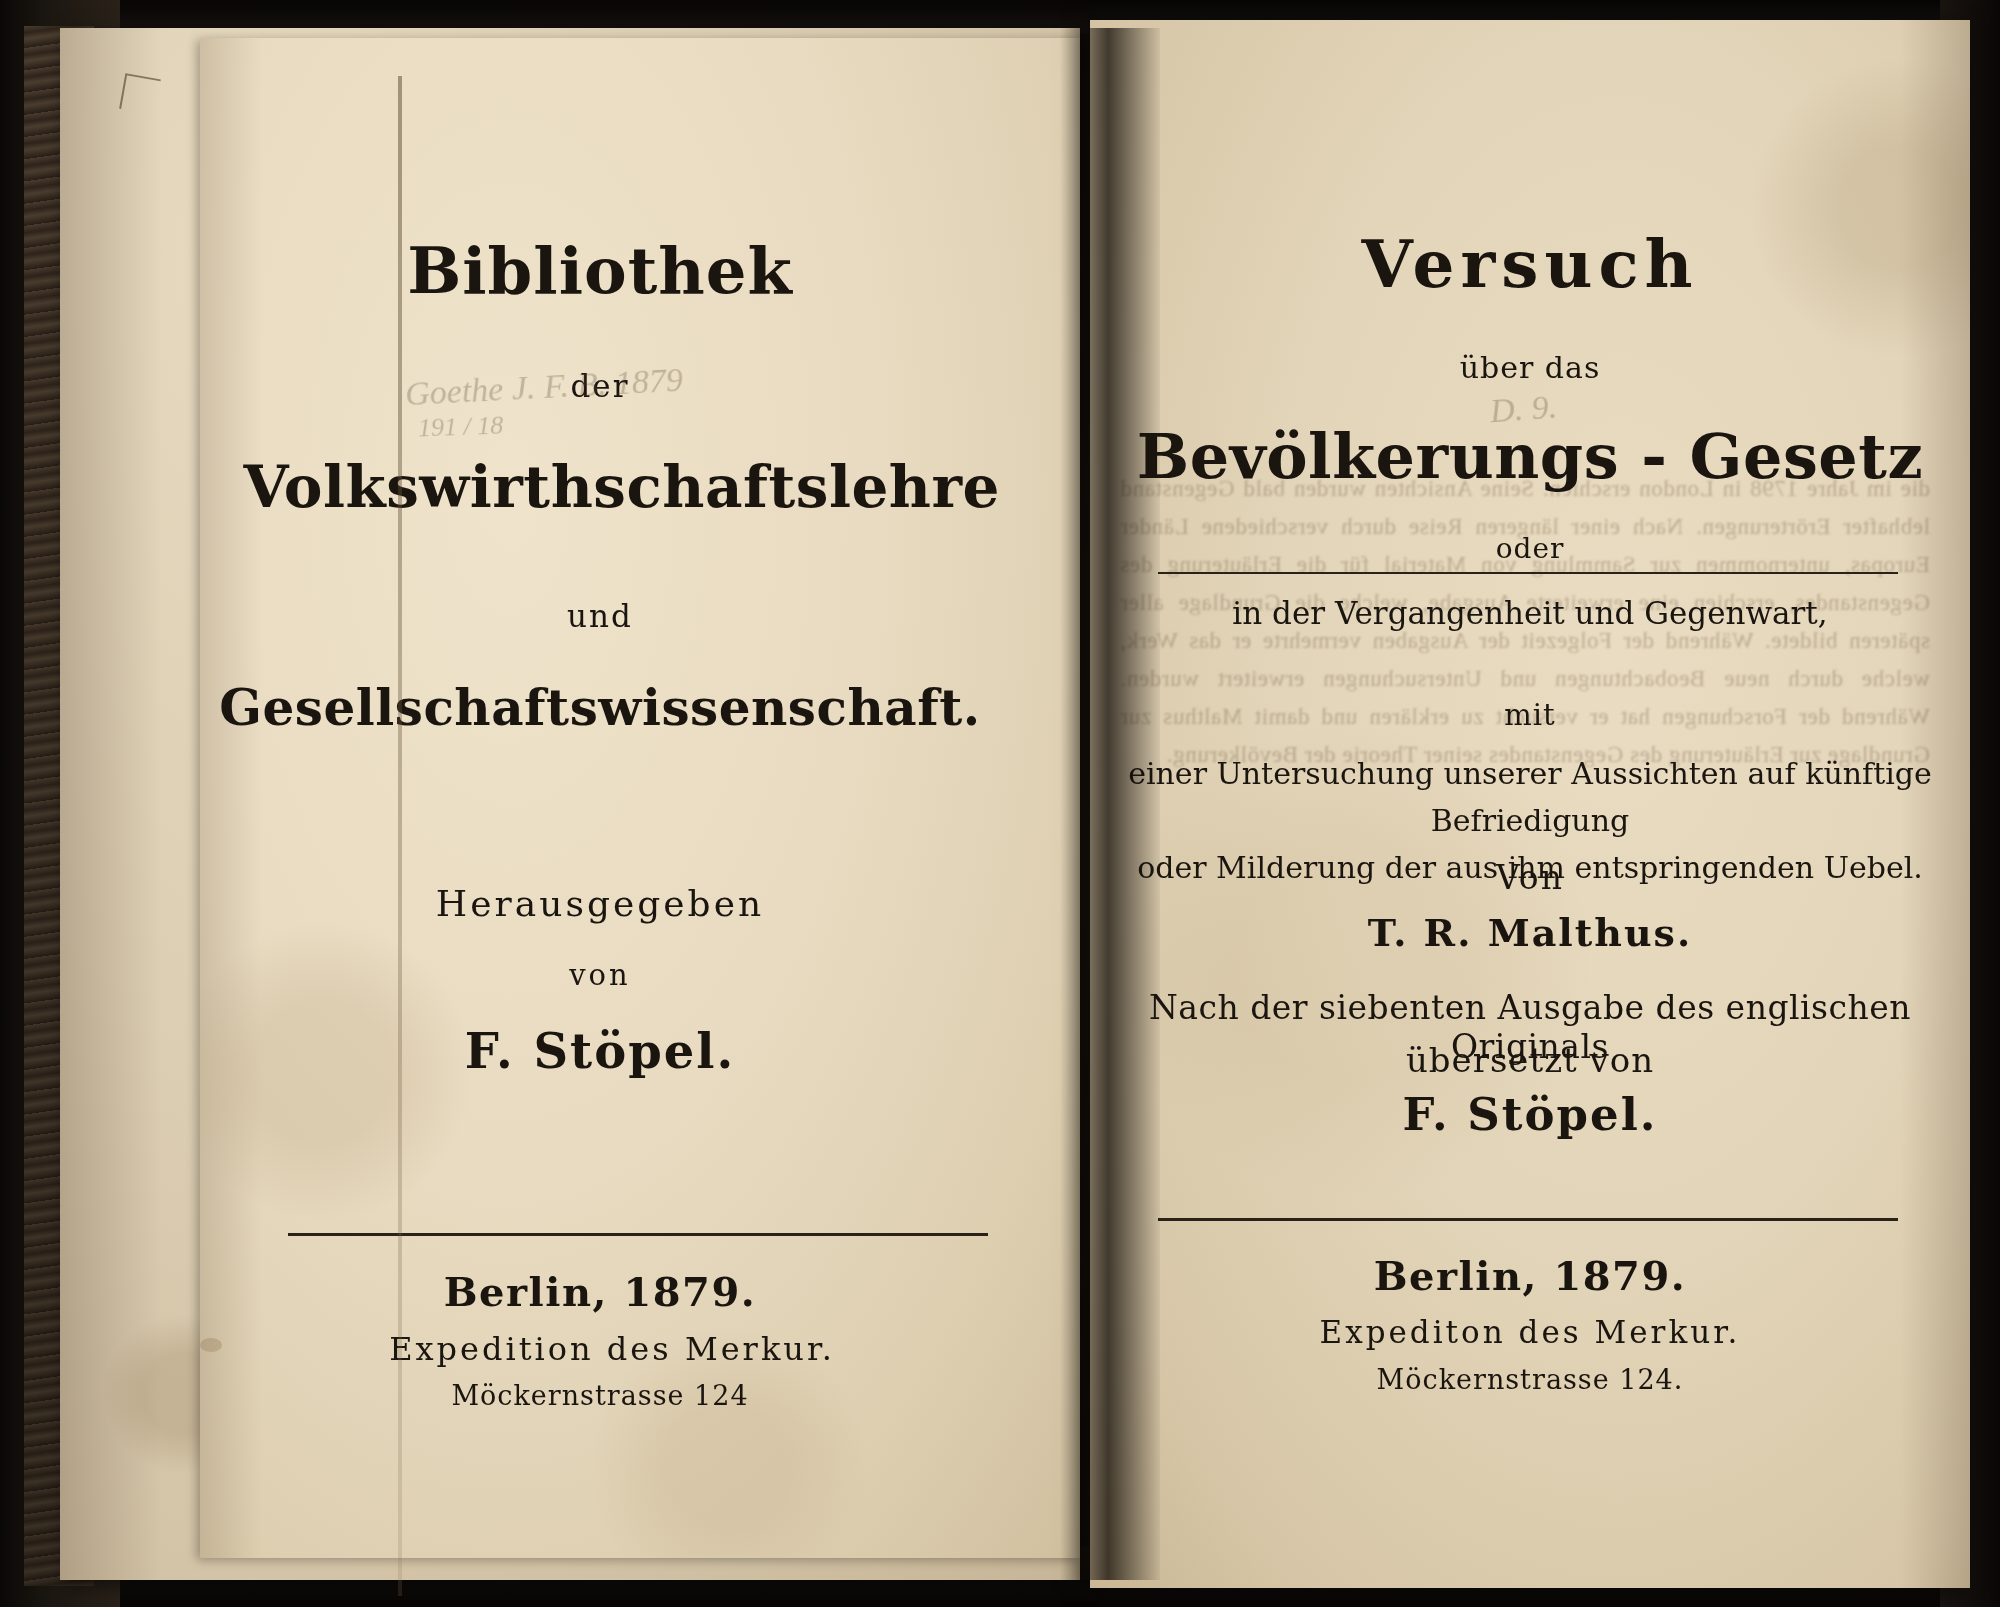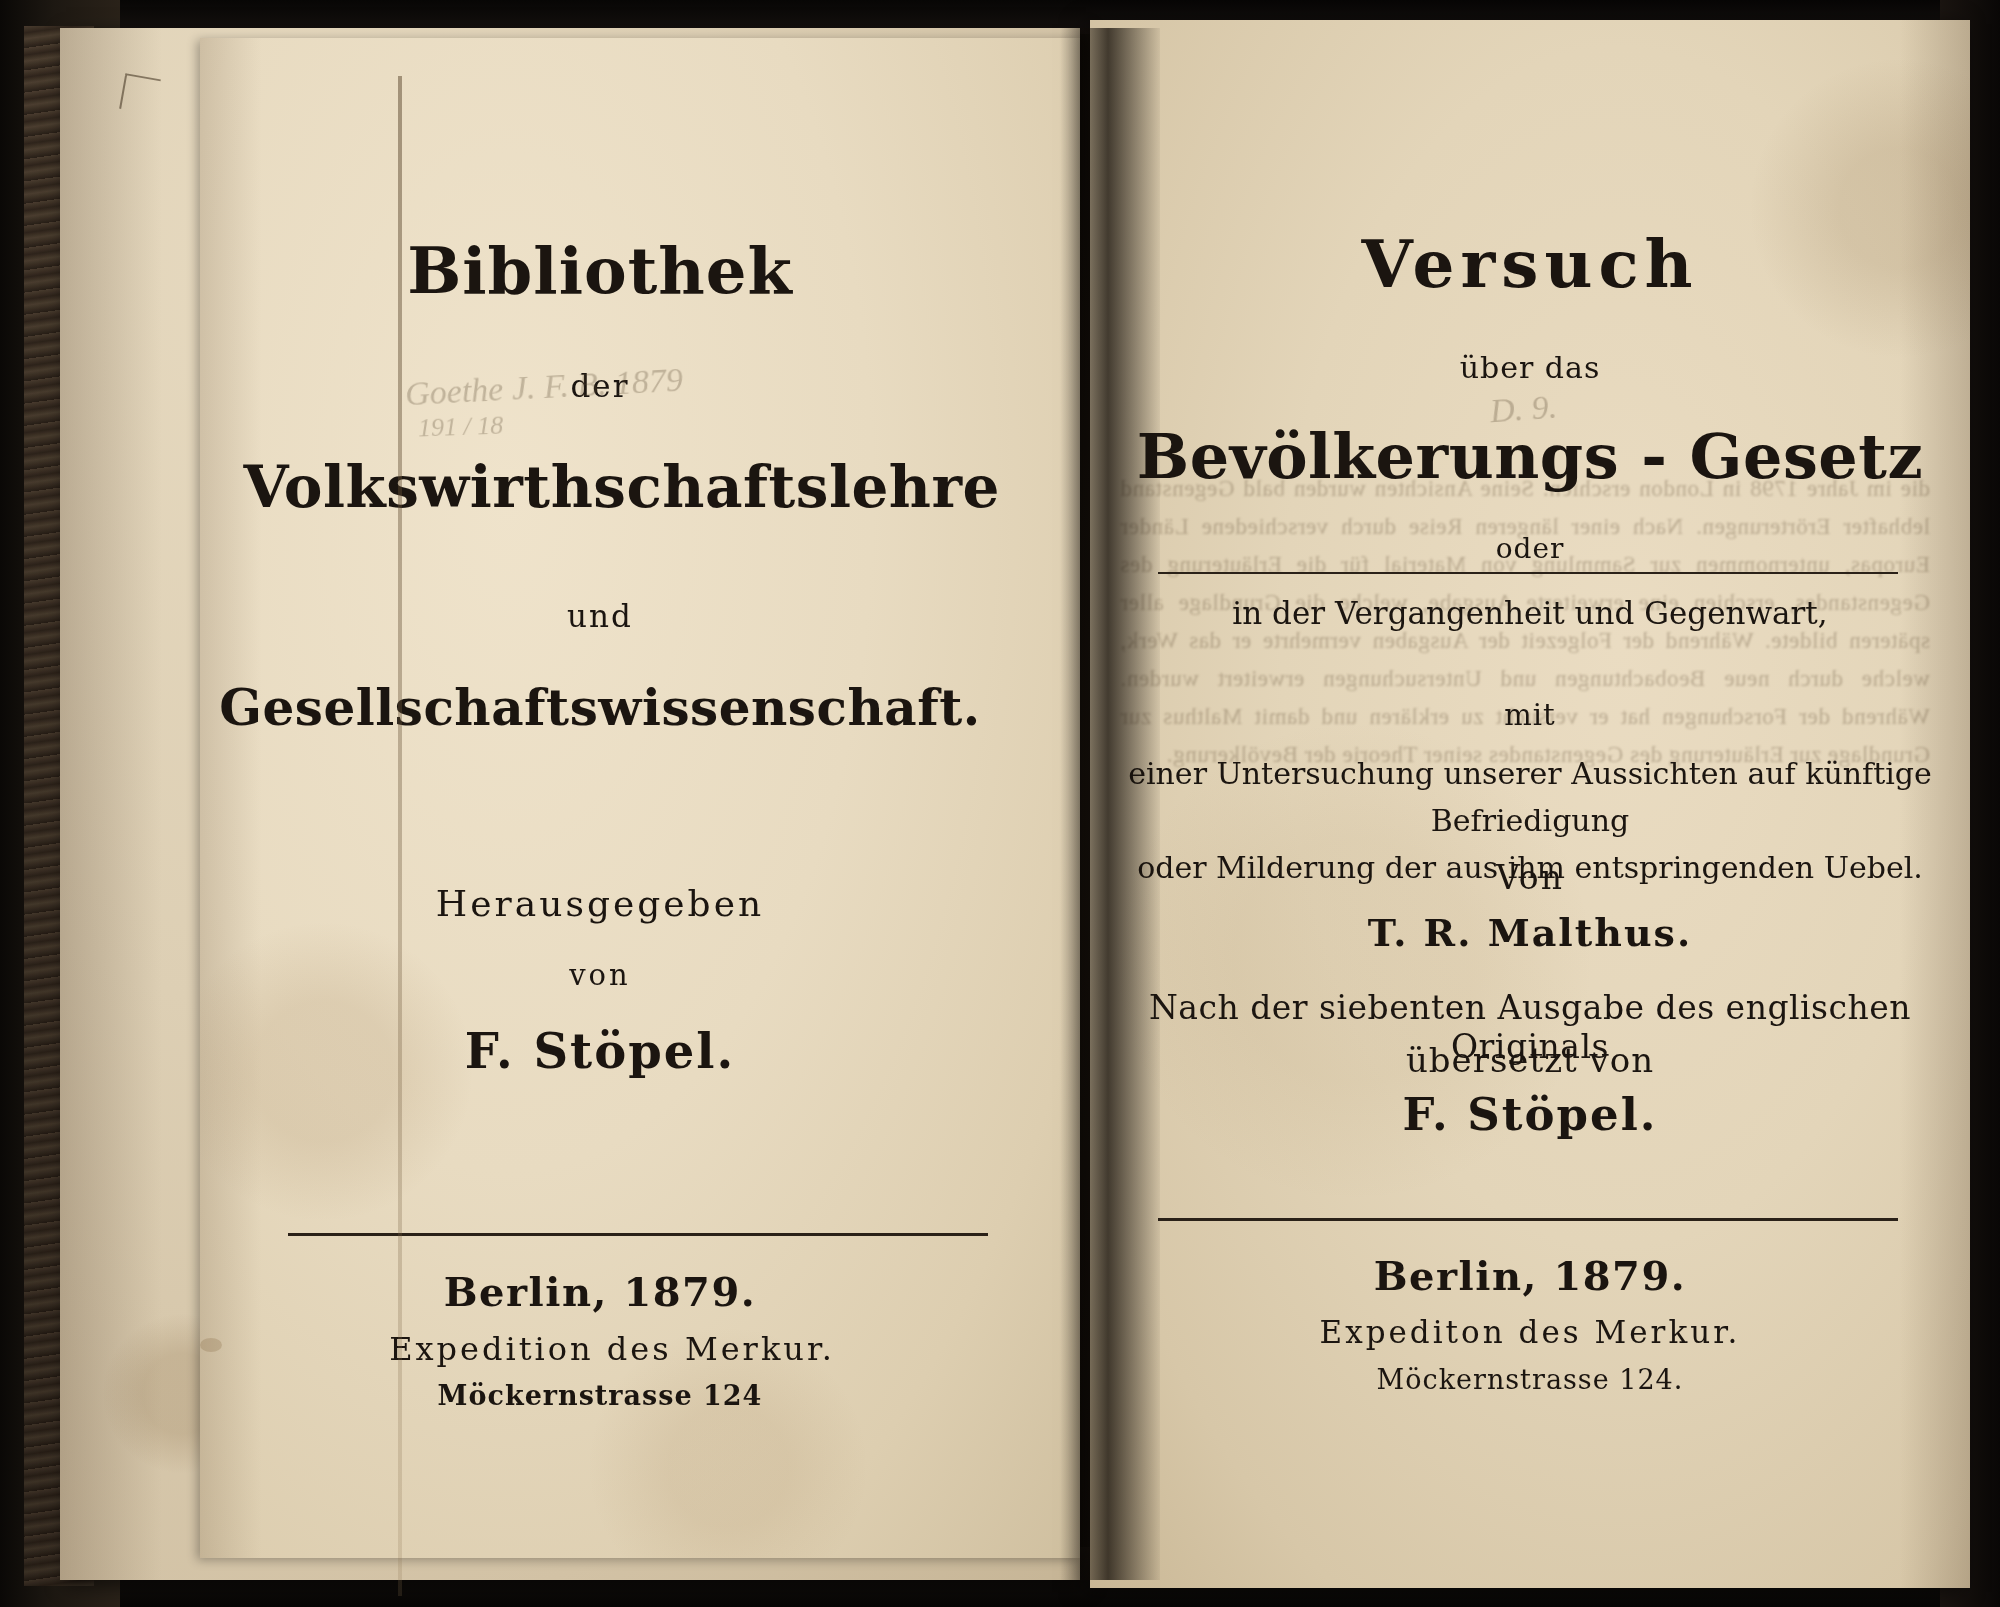--- a/index.html
+++ b/index.html
@@ -224,21 +224,20 @@
     font-size: 32px;
     letter-spacing: 3px;
     font-family: "DejaVu Serif", serif;
     margin-left: 12px;
   }
   .t-mock-l {
     top: 1342px;
     font-size: 27px;
     letter-spacing: 1px;
     font-family: "DejaVu Serif", serif;
-    font-weight: bold;
   }
 
   
   .rp { position: absolute; left: 0; width: 880px; }
   .r-versuch {
     top: 205px;
     font-size: 66px;
     font-weight: bold;
     letter-spacing: 6px;
     font-family: "DejaVu Serif", serif;

